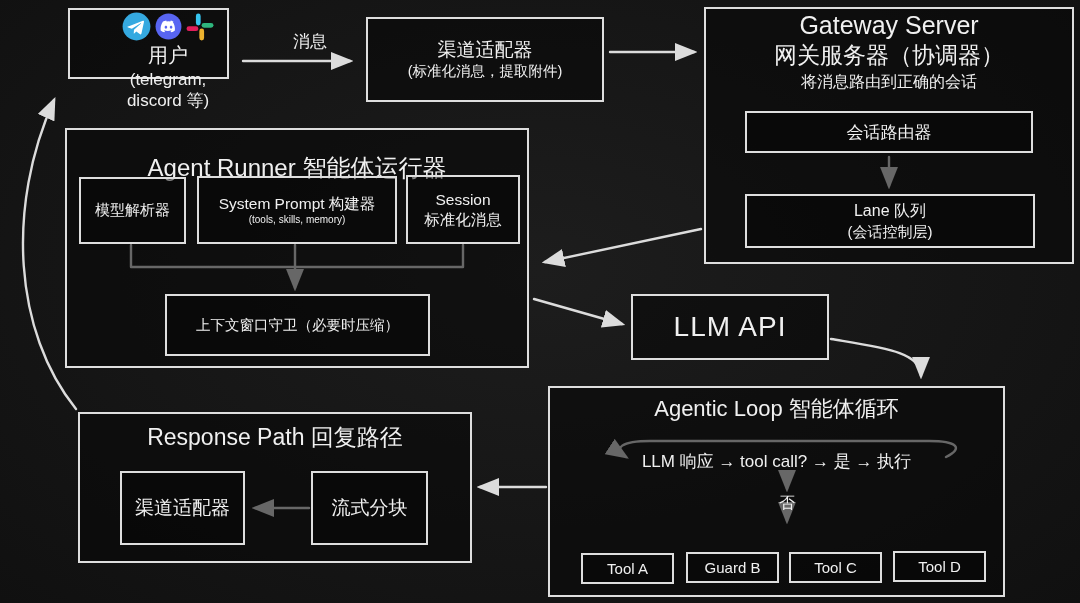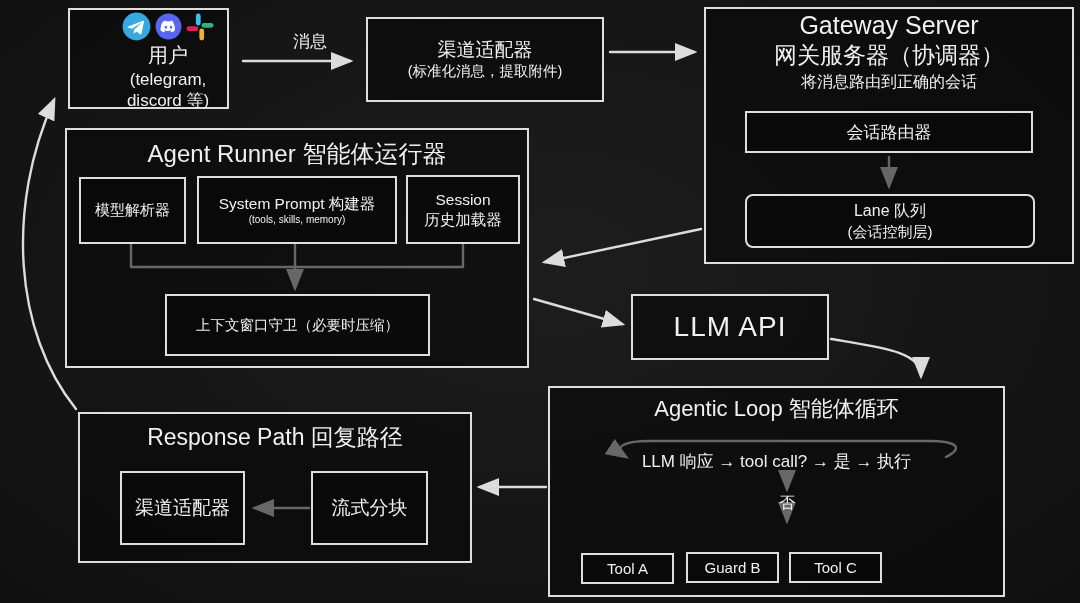--- a/index.html
+++ b/index.html
@@ -46,21 +46,21 @@
       <path d="M76,409 C14,332 6,207 54,100" marker-end="url(#ah)"></path>
       <path d="M889,157 V186" marker-end="url(#ah)"></path>
       <path d="M131,245 V267 M295,245 V267 M463,245 V267 M131,267 H463"></path>
       <path d="M295,267 V288" marker-end="url(#ah)"></path>
       <path d="M946,457 C964,448 957,441 929,441 L650,441 C622,441 612,448 626,457" marker-end="url(#ah)"></path>
       <path d="M787,476 V489" marker-end="url(#ah)"></path>
       <path d="M787,510 V521" marker-end="url(#ah)"></path>
     </g>
   </svg>
 
-  <div class="box toptitle" style="left:68px;top:8px;width:161px;height:101px;padding-left:39px;">
+  <div class="box toptitle" style="left:68px;top:8px;width:161px;height:71px;padding-left:39px;">
     <div class="iconrow">
       <span style="display:flex;">
         <svg width="29" height="29" viewBox="0 0 24 24">
             <circle cx="12" cy="12" r="11.5" fill="#35a9e0"></circle>
             <path d="M5.2 11.9l12.1-4.7c.56-.2 1.05.14.87.98l-2.06 9.7c-.15.68-.56.85-1.13.53l-3.14-2.32-1.51 1.46c-.17.17-.31.31-.63.31l.22-3.18 5.8-5.24c.25-.22-.06-.35-.39-.13l-7.17 4.51-3.09-.96c-.67-.21-.68-.67.13-.99z" fill="#fff"></path>
           </svg>
       </span>
       <span style="display:flex;">
         <svg width="27" height="27" viewBox="0 0 24 24">
             <circle cx="12" cy="12" r="11.5" fill="#5865f2"></circle>
@@ -89,38 +89,38 @@
   </div>
 
   <div class="box toptitle" style="left:704px;top:7px;width:370px;height:257px;">
     <div class="lh" style="font-size:25px;">Gateway Server</div>
     <div class="lh" style="font-size:23px;">网关服务器（协调器）</div>
     <div class="lh" style="font-size:16px;margin-top:2px;">将消息路由到正确的会话</div>
   </div>
   <div class="box inner" style="left:745px;top:111px;width:288px;height:42px;">
     <div style="font-size:17px;">会话路由器</div>
   </div>
-  <div class="box inner" style="left:745px;top:194px;width:290px;height:54px;border-radius:8px;">
+  <div class="box inner" style="left:745px;top:194px;width:290px;height:54px;">
     <div class="lh" style="font-size:16px;">Lane 队列</div>
     <div class="lh" style="font-size:15px;">(会话控制层)</div>
   </div>
 
-  <div class="box toptitle" style="left:65px;top:128px;width:464px;height:240px;padding-top:8px;">
+  <div class="box toptitle" style="left:65px;top:128px;width:464px;height:240px;padding-top:22px;">
     <div style="font-size:24px;">Agent Runner 智能体运行器</div>
   </div>
   <div class="box inner" style="left:79px;top:177px;width:107px;height:67px;">
     <div style="font-size:15px;">模型解析器</div>
   </div>
   <div class="box inner" style="left:197px;top:176px;width:200px;height:68px;">
     <div class="lh" style="font-size:15.5px;">System Prompt 构建器</div>
     <div class="lh" style="font-size:10px;">(tools, skills, memory)</div>
   </div>
   <div class="box inner" style="left:406px;top:175px;width:114px;height:69px;">
     <div class="lh" style="font-size:15.5px;">Session</div>
-    <div class="lh" style="font-size:15.5px;">历史加载器</div>
+    <div class="lh" style="font-size:15.5px;">标准化消息</div>
   </div>
   <div class="box inner" style="left:165px;top:294px;width:265px;height:62px;">
     <div class="lh" style="font-size:14.5px;">上下文窗口守卫（必要时压缩）</div>
   </div>
 
   <div class="box" style="left:631px;top:294px;width:198px;height:66px;">
     <div style="font-size:28px;letter-spacing:1px;">LLM API</div>
   </div>
 
   <div class="box toptitle" style="left:548px;top:386px;width:457px;height:211px;padding-top:6px;">
@@ -130,20 +130,23 @@
   <div class="floating" style="left:769px;top:493px;width:36px;font-size:16px;">否</div>
   <div class="box inner" style="left:581px;top:553px;width:93px;height:31px;">
     <div style="font-size:15px;">Tool A</div>
   </div>
   <div class="box inner" style="left:686px;top:552px;width:93px;height:31px;">
     <div style="font-size:15px;">Guard B</div>
   </div>
   <div class="box inner" style="left:789px;top:552px;width:93px;height:31px;">
     <div style="font-size:15px;">Tool C</div>
   </div>
+  <div class="box inner" style="left:893px;top:551px;width:93px;height:31px;">
+    <div style="font-size:15px;">Tool D</div>
+  </div>
 
   <div class="box toptitle" style="left:78px;top:412px;width:394px;height:151px;padding-top:8px;">
     <div style="font-size:23px;">Response Path 回复路径</div>
   </div>
   <div class="box inner" style="left:120px;top:471px;width:125px;height:74px;">
     <div style="font-size:19px;">渠道适配器</div>
   </div>
   <div class="box inner" style="left:311px;top:471px;width:117px;height:74px;">
     <div style="font-size:19px;">流式分块</div>
   </div>

